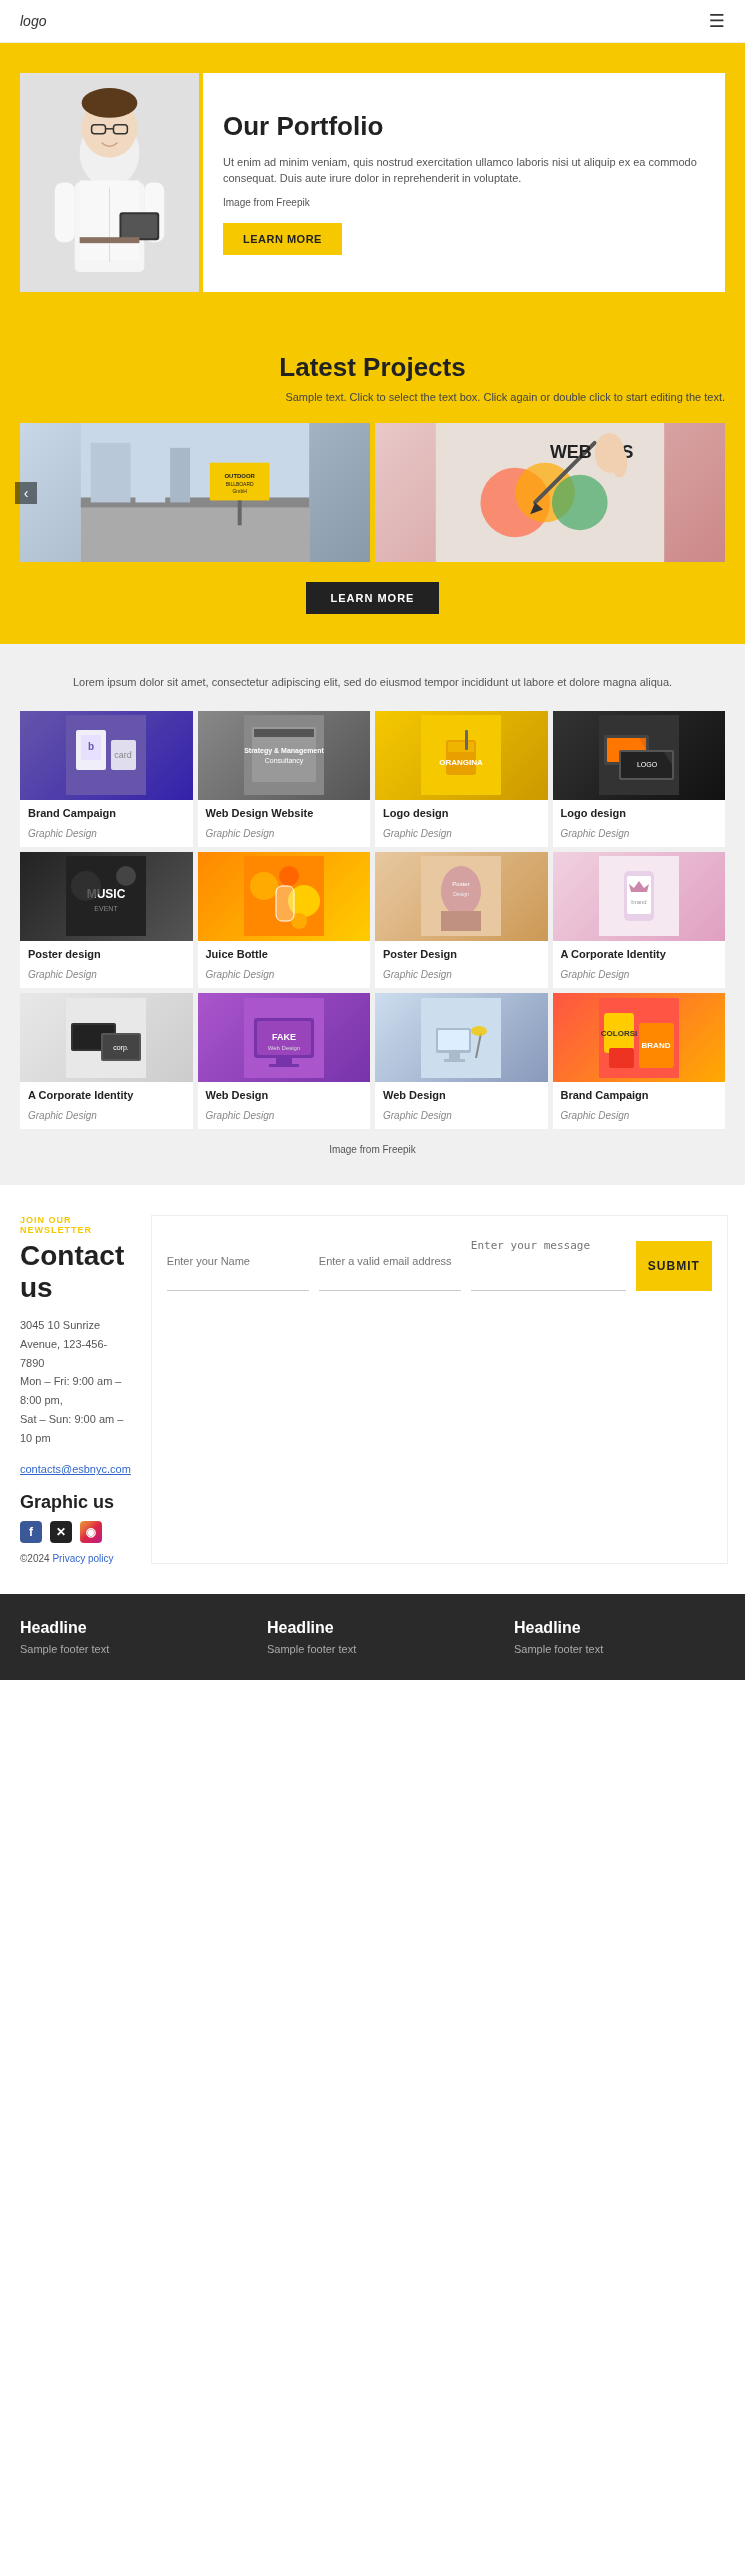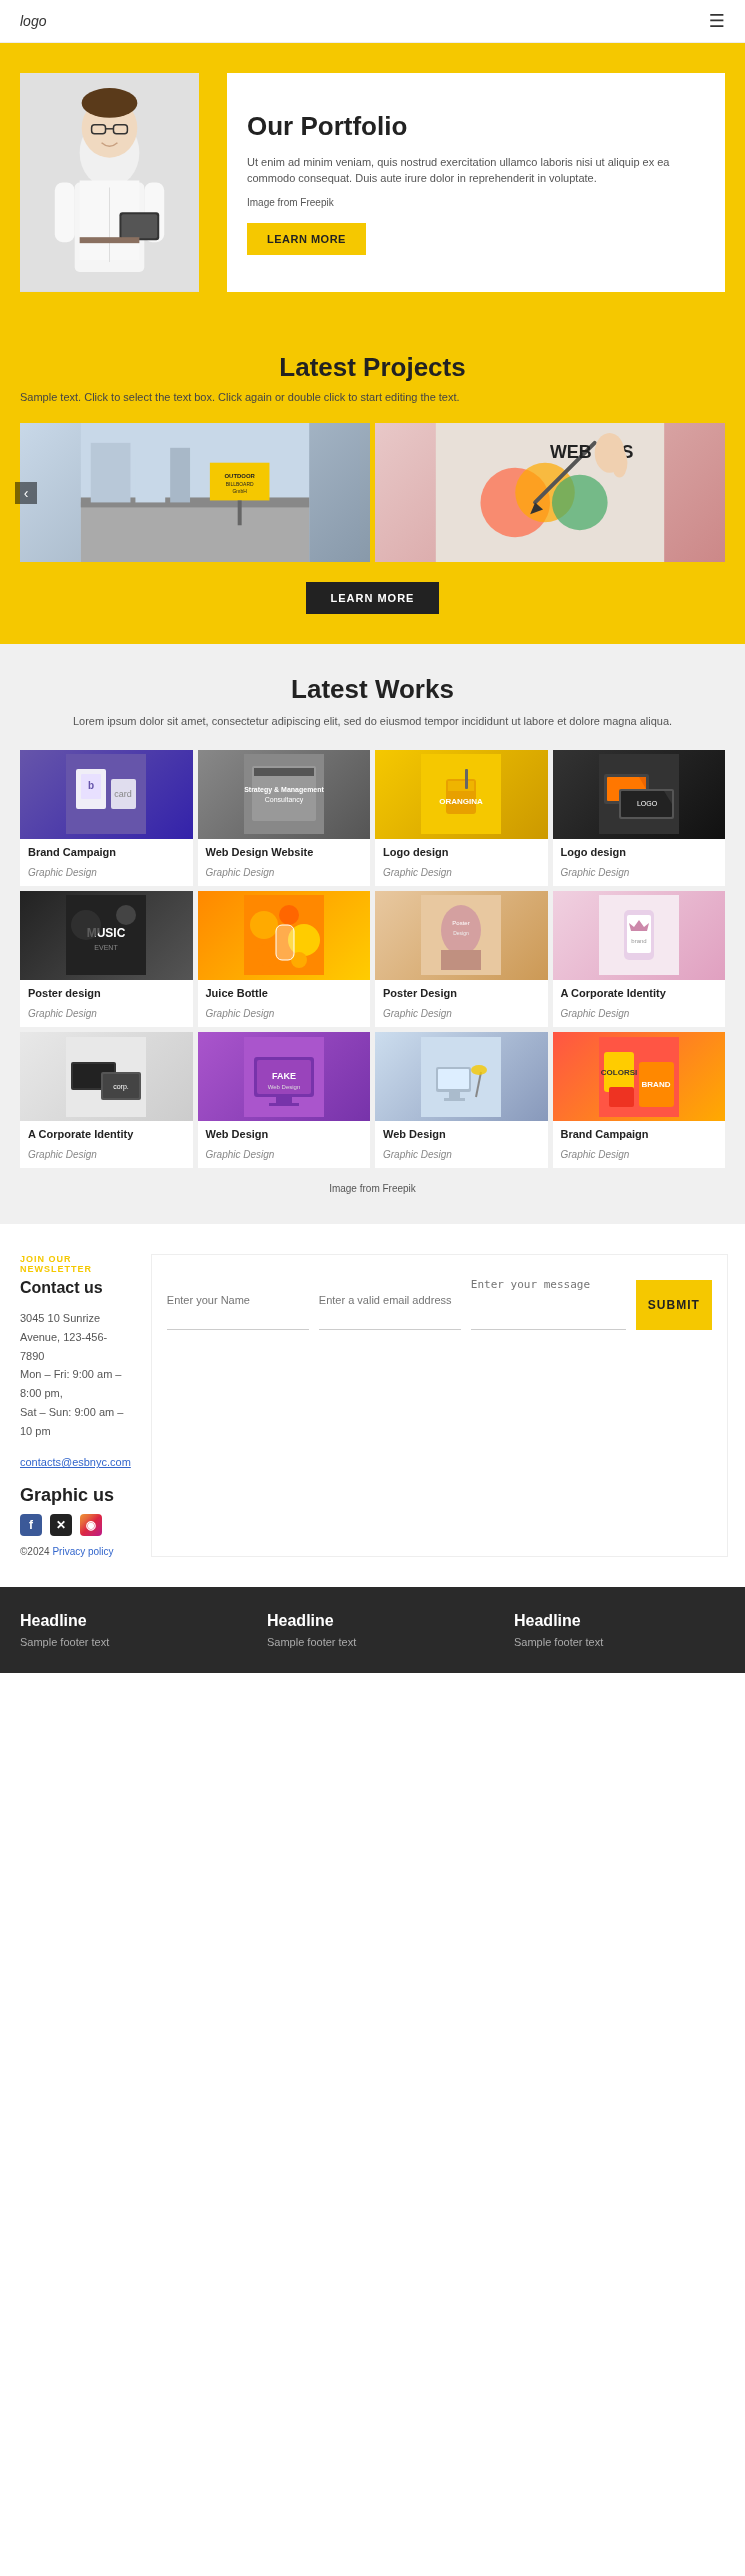--- a/index.html
+++ b/index.html
@@ -9,21 +9,21 @@
     .header {
       display: flex; justify-content: space-between; align-items: center;
       padding: 10px 20px; background: #fff; border-bottom: 1px solid #eee;
     }
     .logo-text { font-size: 14px; color: #333; font-style: italic; }
     .hamburger { font-size: 18px; color: #333; cursor: pointer; }
 
     
     .hero {
       background: #f5c800; padding: 30px 20px 30px 20px;
-      display: flex; align-items: center; gap: 28px; min-height: 258px;
+      display: flex; align-items: center; gap: 4px; min-height: 258px;
     }
     .hero-image-wrap {
       width: 179px; min-width: 179px; height: 219px;
       background: #ccc; overflow: hidden; position: relative;
     }
     .hero-image-wrap .person-img {
       width: 100%; height: 100%;
       background: linear-gradient(180deg, #e8e8e8 0%, #c8c8c8 100%);
       display: flex; align-items: flex-end; justify-content: center;
     }
@@ -33,21 +33,21 @@
     .hero-freepik { font-size: 10px; color: #555; margin-bottom: 15px; }
     .hero-btn {
       background: #f5c800; border: 2px solid #f5c800; color: #222;
       padding: 8px 18px; font-size: 11px; font-weight: 700; cursor: pointer;
       letter-spacing: 0.5px; display: inline-block; width: fit-content;
     }
 
     
     .latest-projects { background: #f5c800; padding: 30px 20px; }
     .section-title { font-size: 26px; font-weight: 700; color: #222; text-align: center; margin-bottom: 8px; }
-    .section-subtitle { font-size: 11px; color: #444; text-align: left; margin-bottom: 20px; }
+    .section-subtitle { font-size: 11px; color: #444; text-align: right; margin-bottom: 20px; }
     .projects-carousel { display: flex; gap: 5px; position: relative; }
     .carousel-arrow {
       position: absolute; left: -5px; top: 50%; transform: translateY(-50%);
       background: rgba(0,0,0,0.5); color: #fff; width: 22px; height: 22px;
       display: flex; align-items: center; justify-content: center;
       cursor: pointer; font-size: 14px; z-index: 2;
     }
     .project-img {
       flex: 1; height: 139px; overflow: hidden;
     }
@@ -87,21 +87,21 @@
     .thumb-brand2 { background: linear-gradient(135deg, #ff5544 0%, #ffaa00 100%); }
 
     .thumb-icon {
       width: 100%; height: 100%; display: flex; align-items: center; justify-content: center;
     }
 
     
     .contact-section { background: #fff; padding: 30px 20px; display: flex; gap: 20px; }
     .contact-left { flex: 1; }
     .join-label { font-size: 9px; font-weight: 700; color: #f5c800; letter-spacing: 1px; margin-bottom: 5px; }
-    .contact-title { font-size: 16px; font-weight: 700; color: #222; margin-bottom: 12px; }
+    .contact-title { font-size: 28px; font-weight: 700; color: #222; margin-bottom: 12px; }
     .contact-address { font-size: 11px; color: #555; line-height: 1.7; margin-bottom: 12px; }
     .contact-email { font-size: 11px; color: #3366cc; text-decoration: underline; }
     .follow-title { font-size: 18px; font-weight: 700; color: #222; margin-top: 15px; margin-bottom: 8px; }
     .social-icons { display: flex; gap: 8px; margin-bottom: 10px; }
     .social-icon {
       width: 22px; height: 22px; border-radius: 4px;
       display: flex; align-items: center; justify-content: center;
       font-size: 12px; font-weight: bold; color: #fff; cursor: pointer;
     }
     .fb { background: #3b5998; }
@@ -225,21 +225,20 @@
         </svg>
       </div>
     </div>
   </div>
   <div class="learn-more-wrap">
     <button class="learn-more-btn">LEARN MORE</button>
   </div>
 </section>
 
 <section class="latest-works">
-  <h2 class="section-title">Latest Works</h2>
   <p class="works-subtitle">Lorem ipsum dolor sit amet, consectetur adipiscing elit, sed do eiusmod tempor incididunt ut labore et dolore magna aliqua.</p>
   <div class="works-grid">
 
     <div class="work-card">
       <div class="work-thumb thumb-brand">
         <div class="thumb-icon">
           <svg width="80" height="80" viewBox="0 0 80 80">
             <rect width="80" height="80" fill="#6655aa"></rect>
             <rect x="10" y="15" width="30" height="40" rx="2" fill="#fff" opacity="0.9"></rect>
             <rect x="15" y="20" width="20" height="25" rx="1" fill="#e8e0ff"></rect>

